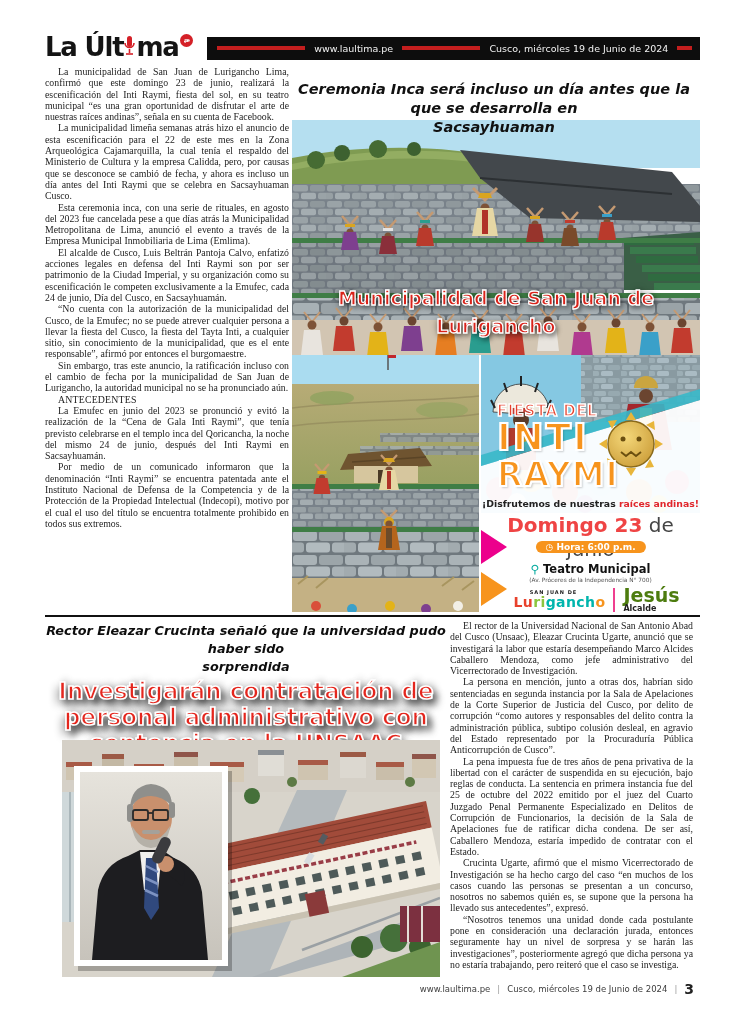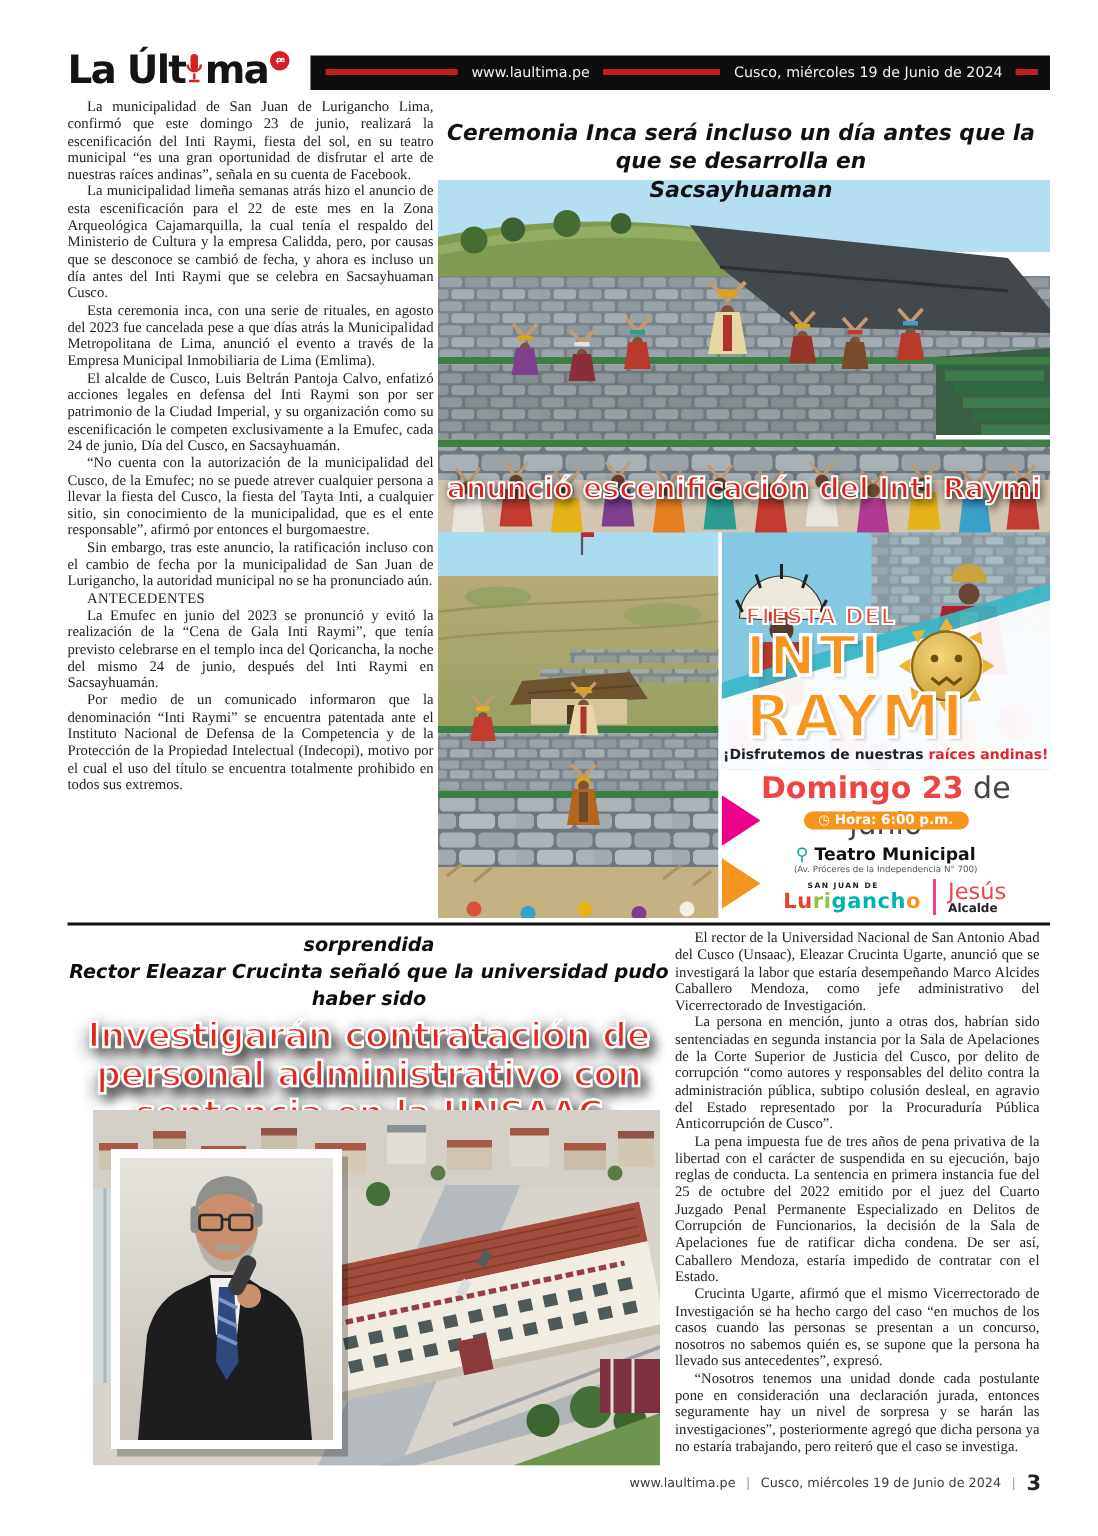--- a/index.html
+++ b/index.html
@@ -43,39 +43,39 @@
 
   
   .photo2{position:absolute;left:292px;top:338px;width:187px;height:274px;}
   .poster{position:absolute;left:481px;top:338px;width:219px;height:274px;background:#fff;overflow:hidden;}
   .poster .bg{position:absolute;left:0;top:0;}
   .poster .txt{position:absolute;z-index:2;font-family:"DejaVu Sans",sans-serif;}
   .p-fiesta{left:16px;top:64px;font-size:15px;font-weight:bold;color:#e8412c;
             -webkit-text-stroke:1.4px #fff;letter-spacing:.5px;}
   .p-inti{left:16px;top:78px;font-size:37px;font-weight:bold;color:#f7941d;
             -webkit-text-stroke:2.2px #fff;letter-spacing:2px;text-shadow:2px 2px 2px rgba(0,0,0,.18);}
-  .p-raymi{left:16px;top:117px;font-size:40px;font-weight:bold;color:#f7941d;
+  .p-raymi{left:16px;top:117px;font-size:33px;font-weight:bold;color:#f7941d;
             -webkit-text-stroke:2.2px #fff;letter-spacing:1px;text-shadow:2px 2px 2px rgba(0,0,0,.18);}
   .p-tagline{left:0;right:0;top:160px;text-align:center;font-size:9.3px;color:#222;font-weight:bold;}
   .p-tagline .hl{color:#e0262c;}
   .p-date{left:0;right:0;top:175px;text-align:center;font-size:20px;}
   .p-date .day{color:#ef4444;font-weight:bold;}
   .p-date .rest{color:#454545;}
   .p-pill{left:50%;top:203px;transform:translateX(-50%);background:#f7941d;color:#fff;
           border-radius:9px;font-size:9px;font-weight:bold;padding:1px 10px;white-space:nowrap;}
   .p-venue{left:0;right:0;top:224px;text-align:center;font-size:11.5px;font-weight:bold;color:#111;}
   .p-venue .pin{color:#00a99d;}
   .p-addr{left:0;right:0;top:239px;text-align:center;font-size:5.8px;color:#555;}
   .p-bottom{left:0;right:0;top:248px;display:flex;justify-content:center;align-items:center;gap:8px;}
   .p-district{text-align:center;line-height:1;}
   .p-district .small{font-size:5px;font-weight:bold;letter-spacing:1px;color:#222;}
   .p-district .big{font-size:14px;font-weight:bold;letter-spacing:.4px;margin-left:12px;}
   .p-div{width:2px;height:24px;background:#ef3f8f;}
   .p-mayor{text-align:left;line-height:1;}
-  .p-mayor .name{font-size:15px;font-weight:normal;color:#ef4444;}
+  .p-mayor .name{font-size:19px;font-weight:bold;color:#4d7c0f;}
   .p-mayor .role{font-size:8px;font-weight:bold;color:#222;}
   .p-chevrons{position:absolute;left:0;top:192px;z-index:3;}
 
   
   .rule{position:absolute;left:45px;top:615px;width:655px;height:2.4px;background:#111;}
 
   
   .bottom-left{position:absolute;left:45px;top:622px;width:402px;text-align:center;}
   .kicker2{font-family:"DejaVu Sans",sans-serif;font-weight:bold;font-style:italic;
            font-size:12.8px;line-height:1.4;color:#0d0d0d;}
@@ -262,21 +262,21 @@
             <path d="M282,212 h16 l3,25 h-22 z" fill="#b03a8f"></path>
           <circle cx="324" cy="203" r="4.5" fill="#6b4530"></circle>
             <path d="M316,208 h16 l3,25 h-22 z" fill="#e3b318"></path>
           <circle cx="358" cy="207" r="4.5" fill="#7d5236"></circle>
             <path d="M350,212 h16 l3,25 h-22 z" fill="#3aa0c9"></path>
           <circle cx="390" cy="203" r="4.5" fill="#6b4530"></circle>
             <path d="M382,208 h16 l3,25 h-22 z" fill="#c23b2e"></path>
         </g>
       </svg>
       <div class="overlay-title">
-          <div>anunció escenificación del Inti Raymi</div>
+          <div>Municipalidad de San Juan de Lurigancho</div>
         </div>
     </div>
   </div>
 
   <div class="photo2">
     <svg width="187" height="274" viewBox="0 0 187 274">
       <defs>
         <pattern id="b-st" width="30" height="14" patternUnits="userSpaceOnUse">
           <rect width="30" height="14" fill="#79828a"></rect>
           <rect x="1" y="1" width="13" height="5.5" rx="1.5" fill="#9aa3a7"></rect>
@@ -432,22 +432,22 @@
     <svg class="p-chevrons" width="30" height="80" viewBox="0 0 30 80">
       <polygon points="0,0 26,17 0,34" fill="#ec008c"></polygon>
       <polygon points="0,42 26,59 0,76" fill="#f7941d"></polygon>
     </svg>
   </div>
 
   <div class="rule"></div>
 
   <div class="bottom-left">
     <div class="kicker2">
+        <div>Rector Eleazar Crucinta señaló que la universidad pudo haber sido</div>
         <div>sorprendida</div>
-        <div>Rector Eleazar Crucinta señaló que la universidad pudo haber sido</div>
       </div>
     <div class="headline-red">
         <div>Investigarán contratación de</div>
         <div>personal administrativo con</div>
         <div>sentencia en la UNSAAC</div>
       </div>
   </div>
 
   <div class="photo3">
     <svg width="378" height="237" viewBox="0 0 378 237">

